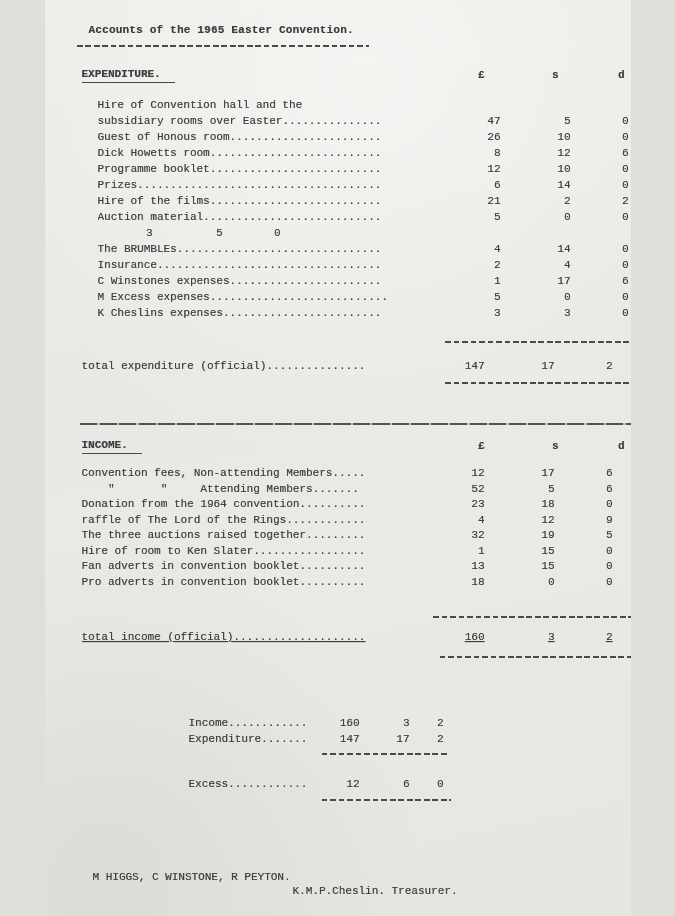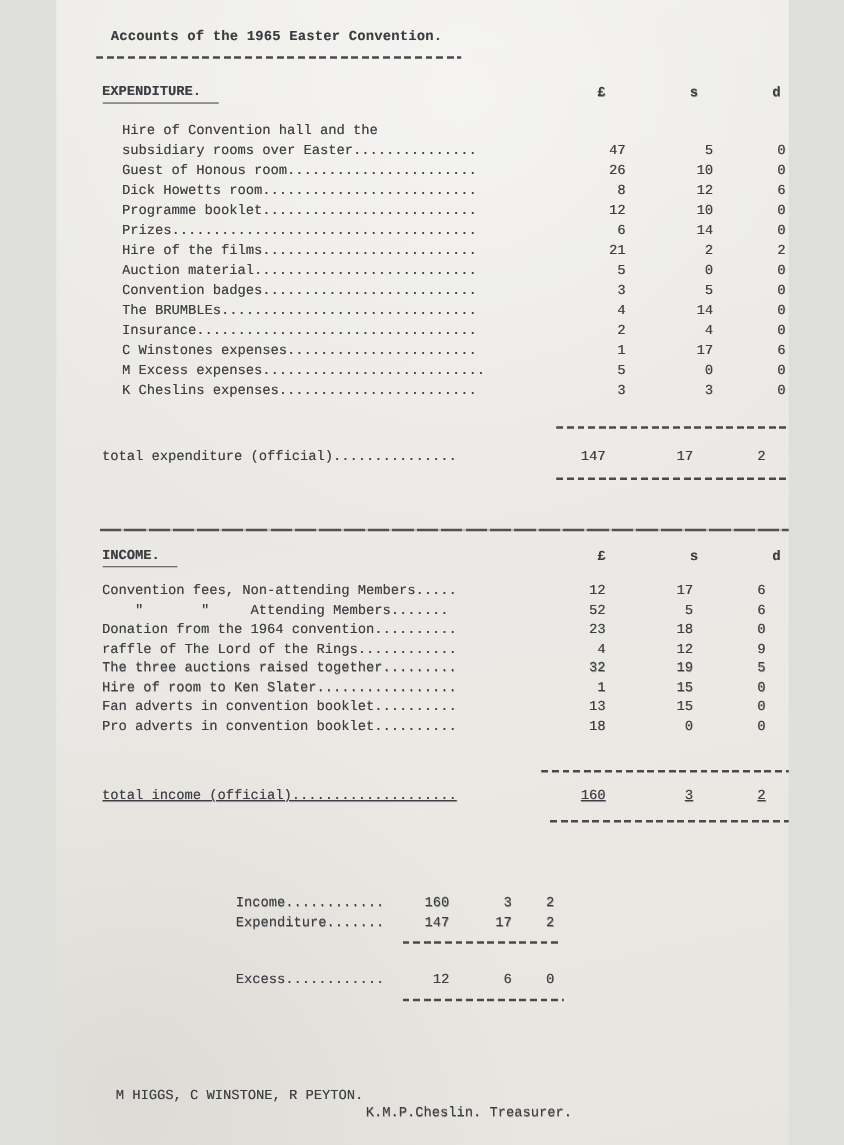--- a/index.html
+++ b/index.html
@@ -117,21 +117,20 @@
         <span class="c2">2</span>
         <span class="c3">2</span>
       </div>
       <div class="row">
         <span class="lbl">Auction material...........................</span>
         <span class="c1">5</span>
         <span class="c2">0</span>
         <span class="c3">0</span>
       </div>
       <div class="row">
-        <span class="lbl">Convention badges..........................</span>
         <span class="c1">3</span>
         <span class="c2">5</span>
         <span class="c3">0</span>
       </div>
       <div class="row">
         <span class="lbl">The BRUMBLEs...............................</span>
         <span class="c1">4</span>
         <span class="c2">14</span>
         <span class="c3">0</span>
       </div>

